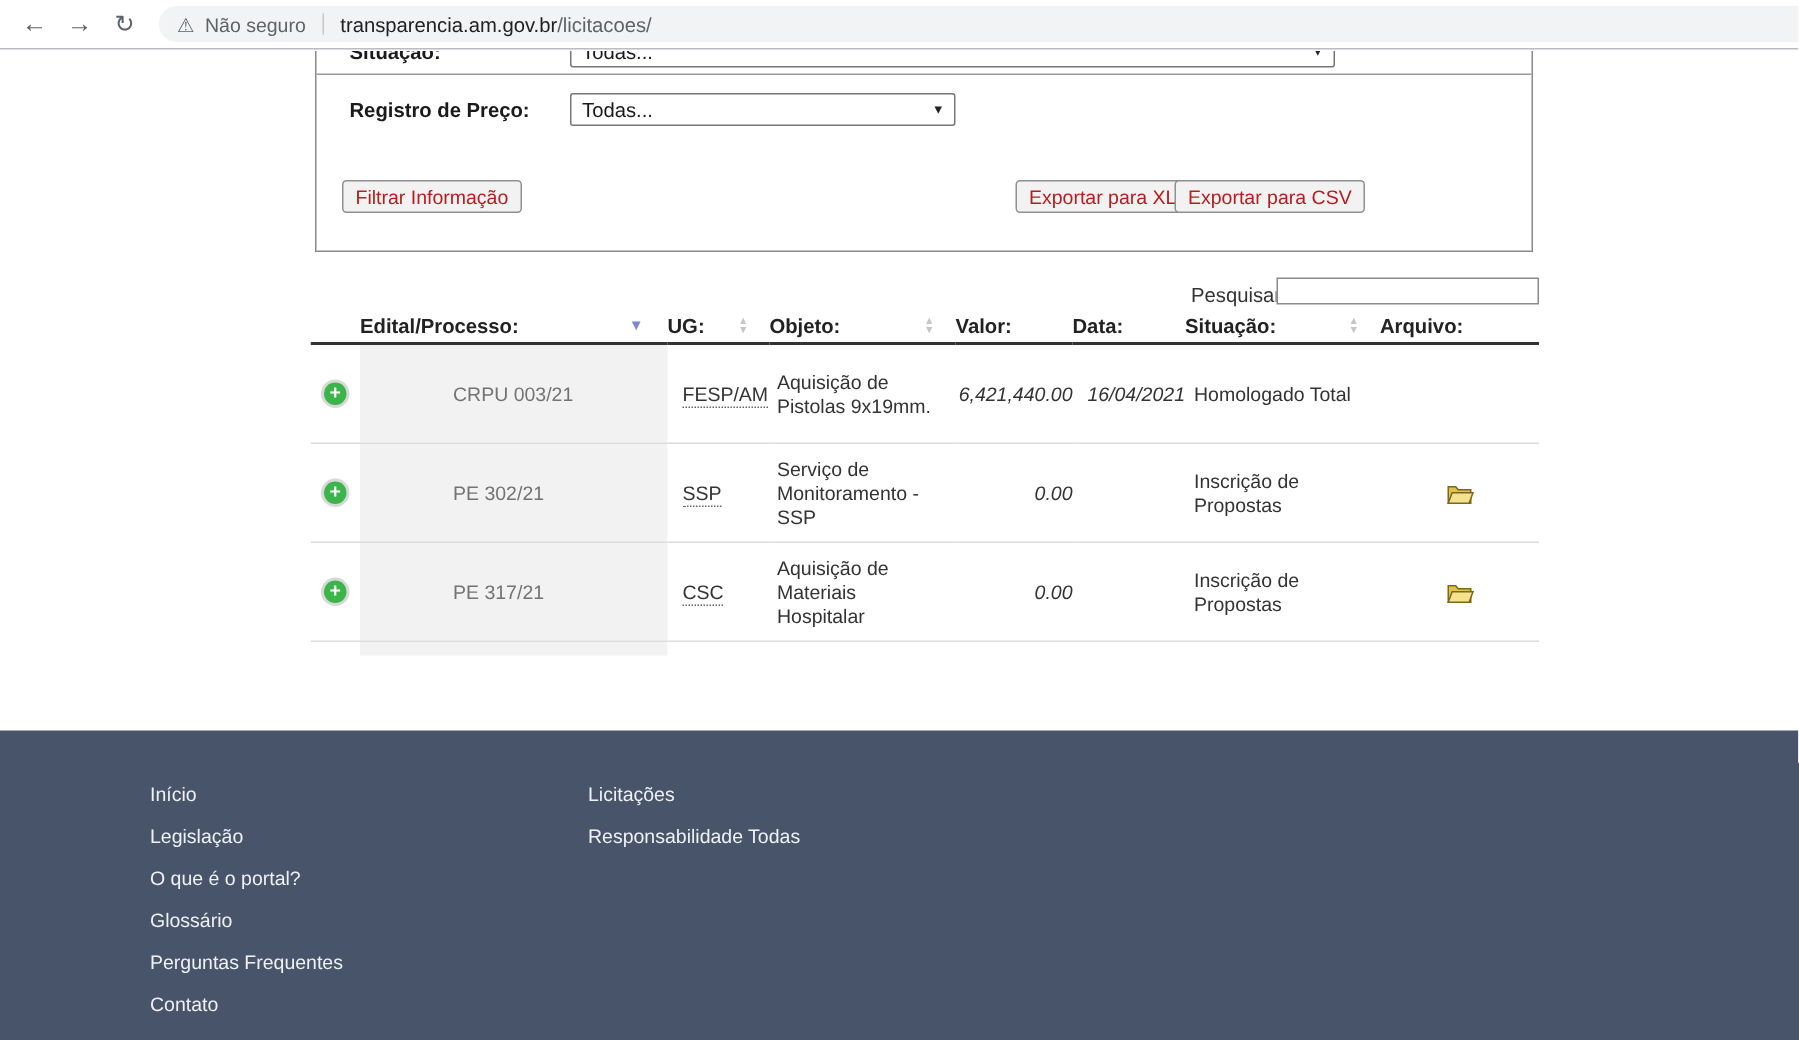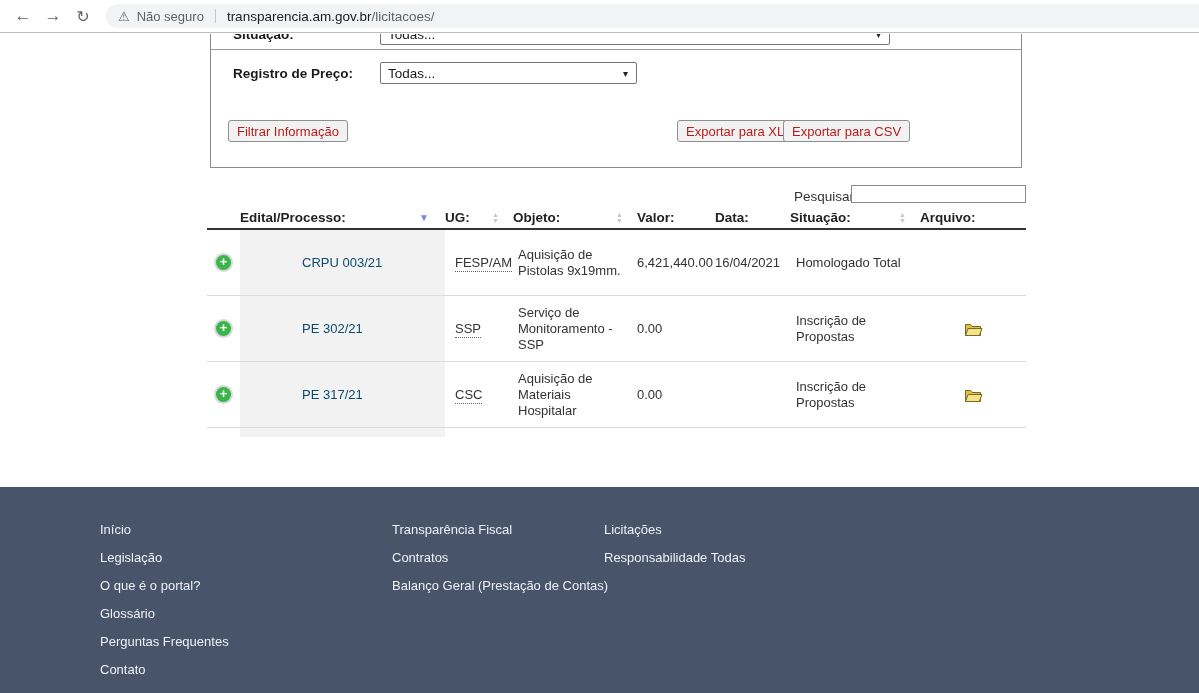--- a/index.html
+++ b/index.html
@@ -52,25 +52,25 @@
   col.w0{width:33px;}col.w1{width:205px;}col.w2{width:68px;}col.w3{width:124px;}
   col.w4{width:78px;}col.w5{width:75px;}col.w6{width:130px;}col.w7{width:106px;}
   thead th{height:21px;border-bottom:2px solid #333;font-weight:bold;position:relative;
            text-align:left;font-size:13.5px;padding:0;color:#222;vertical-align:middle;}
   .sort-both{position:absolute;right:14px;top:50%;transform:translateY(-50%);
              display:inline-flex;flex-direction:column;font-size:7px;line-height:6px;color:#c6c6c6;}
   .sort-desc{position:absolute;right:16px;top:50%;transform:translateY(-50%);
              font-size:10px;line-height:10px;color:#7b87dd;}
   tbody td{height:65px;border-bottom:1px solid #dcdcdc;vertical-align:middle;padding:0;}
   td.c1{background:#f2f2f2;padding-left:62px;}
-  td.c1 a{color:#0c4a6e;text-decoration:none;}
+  td.c1 a{color:#737373;text-decoration:none;}
   td.c2{padding-left:10px;}
   .ug{border-bottom:1px dotted #666;padding-bottom:1px;}
   td.c3{padding-left:5px;padding-right:6px;line-height:16px;}
-  td.c4,td.c5{text-align:left;}
+  td.c4,td.c5{text-align:right;font-style:italic;}
   td.c6{padding-left:6px;padding-right:4px;line-height:16px;}
   td.c7{text-align:center;}
   tr.partial td{height:40px;vertical-align:top;border-bottom:none;}
   tr.partial td.c3{padding-top:7px;}
   .expander{width:15px;height:15px;border-radius:50%;background:#3bb54a;color:#fff;
             font-weight:bold;font-size:13px;line-height:14px;text-align:center;margin:0 auto;
             box-shadow:0 0 0 2px #d8d8d8;cursor:pointer;}
   .folder-icon{display:inline-block;vertical-align:middle;cursor:pointer;}
 
   
@@ -217,23 +217,18 @@
   <div id="footer">
       <div class="f-col">
         <a href="#" class="f-link">Início</a>
         <a href="#" class="f-link">Legislação</a>
         <a href="#" class="f-link">O que é o portal?</a>
         <a href="#" class="f-link">Glossário</a>
         <a href="#" class="f-link">Perguntas Frequentes</a>
         <a href="#" class="f-link">Contato</a>
       </div>
       <div class="f-col">
-        <a href="#" class="f-link">Transparência Fiscal</a>
-        <a href="#" class="f-link">Contratos</a>
-        <a href="#" class="f-link">Balanço Geral (Prestação de Contas)</a>
-      </div>
-      <div class="f-col">
         <a href="#" class="f-link">Licitações</a>
         <a href="#" class="f-link">Responsabilidade Todas</a>
       </div>
     </div>
 
 </div>
 
 </body></html>

